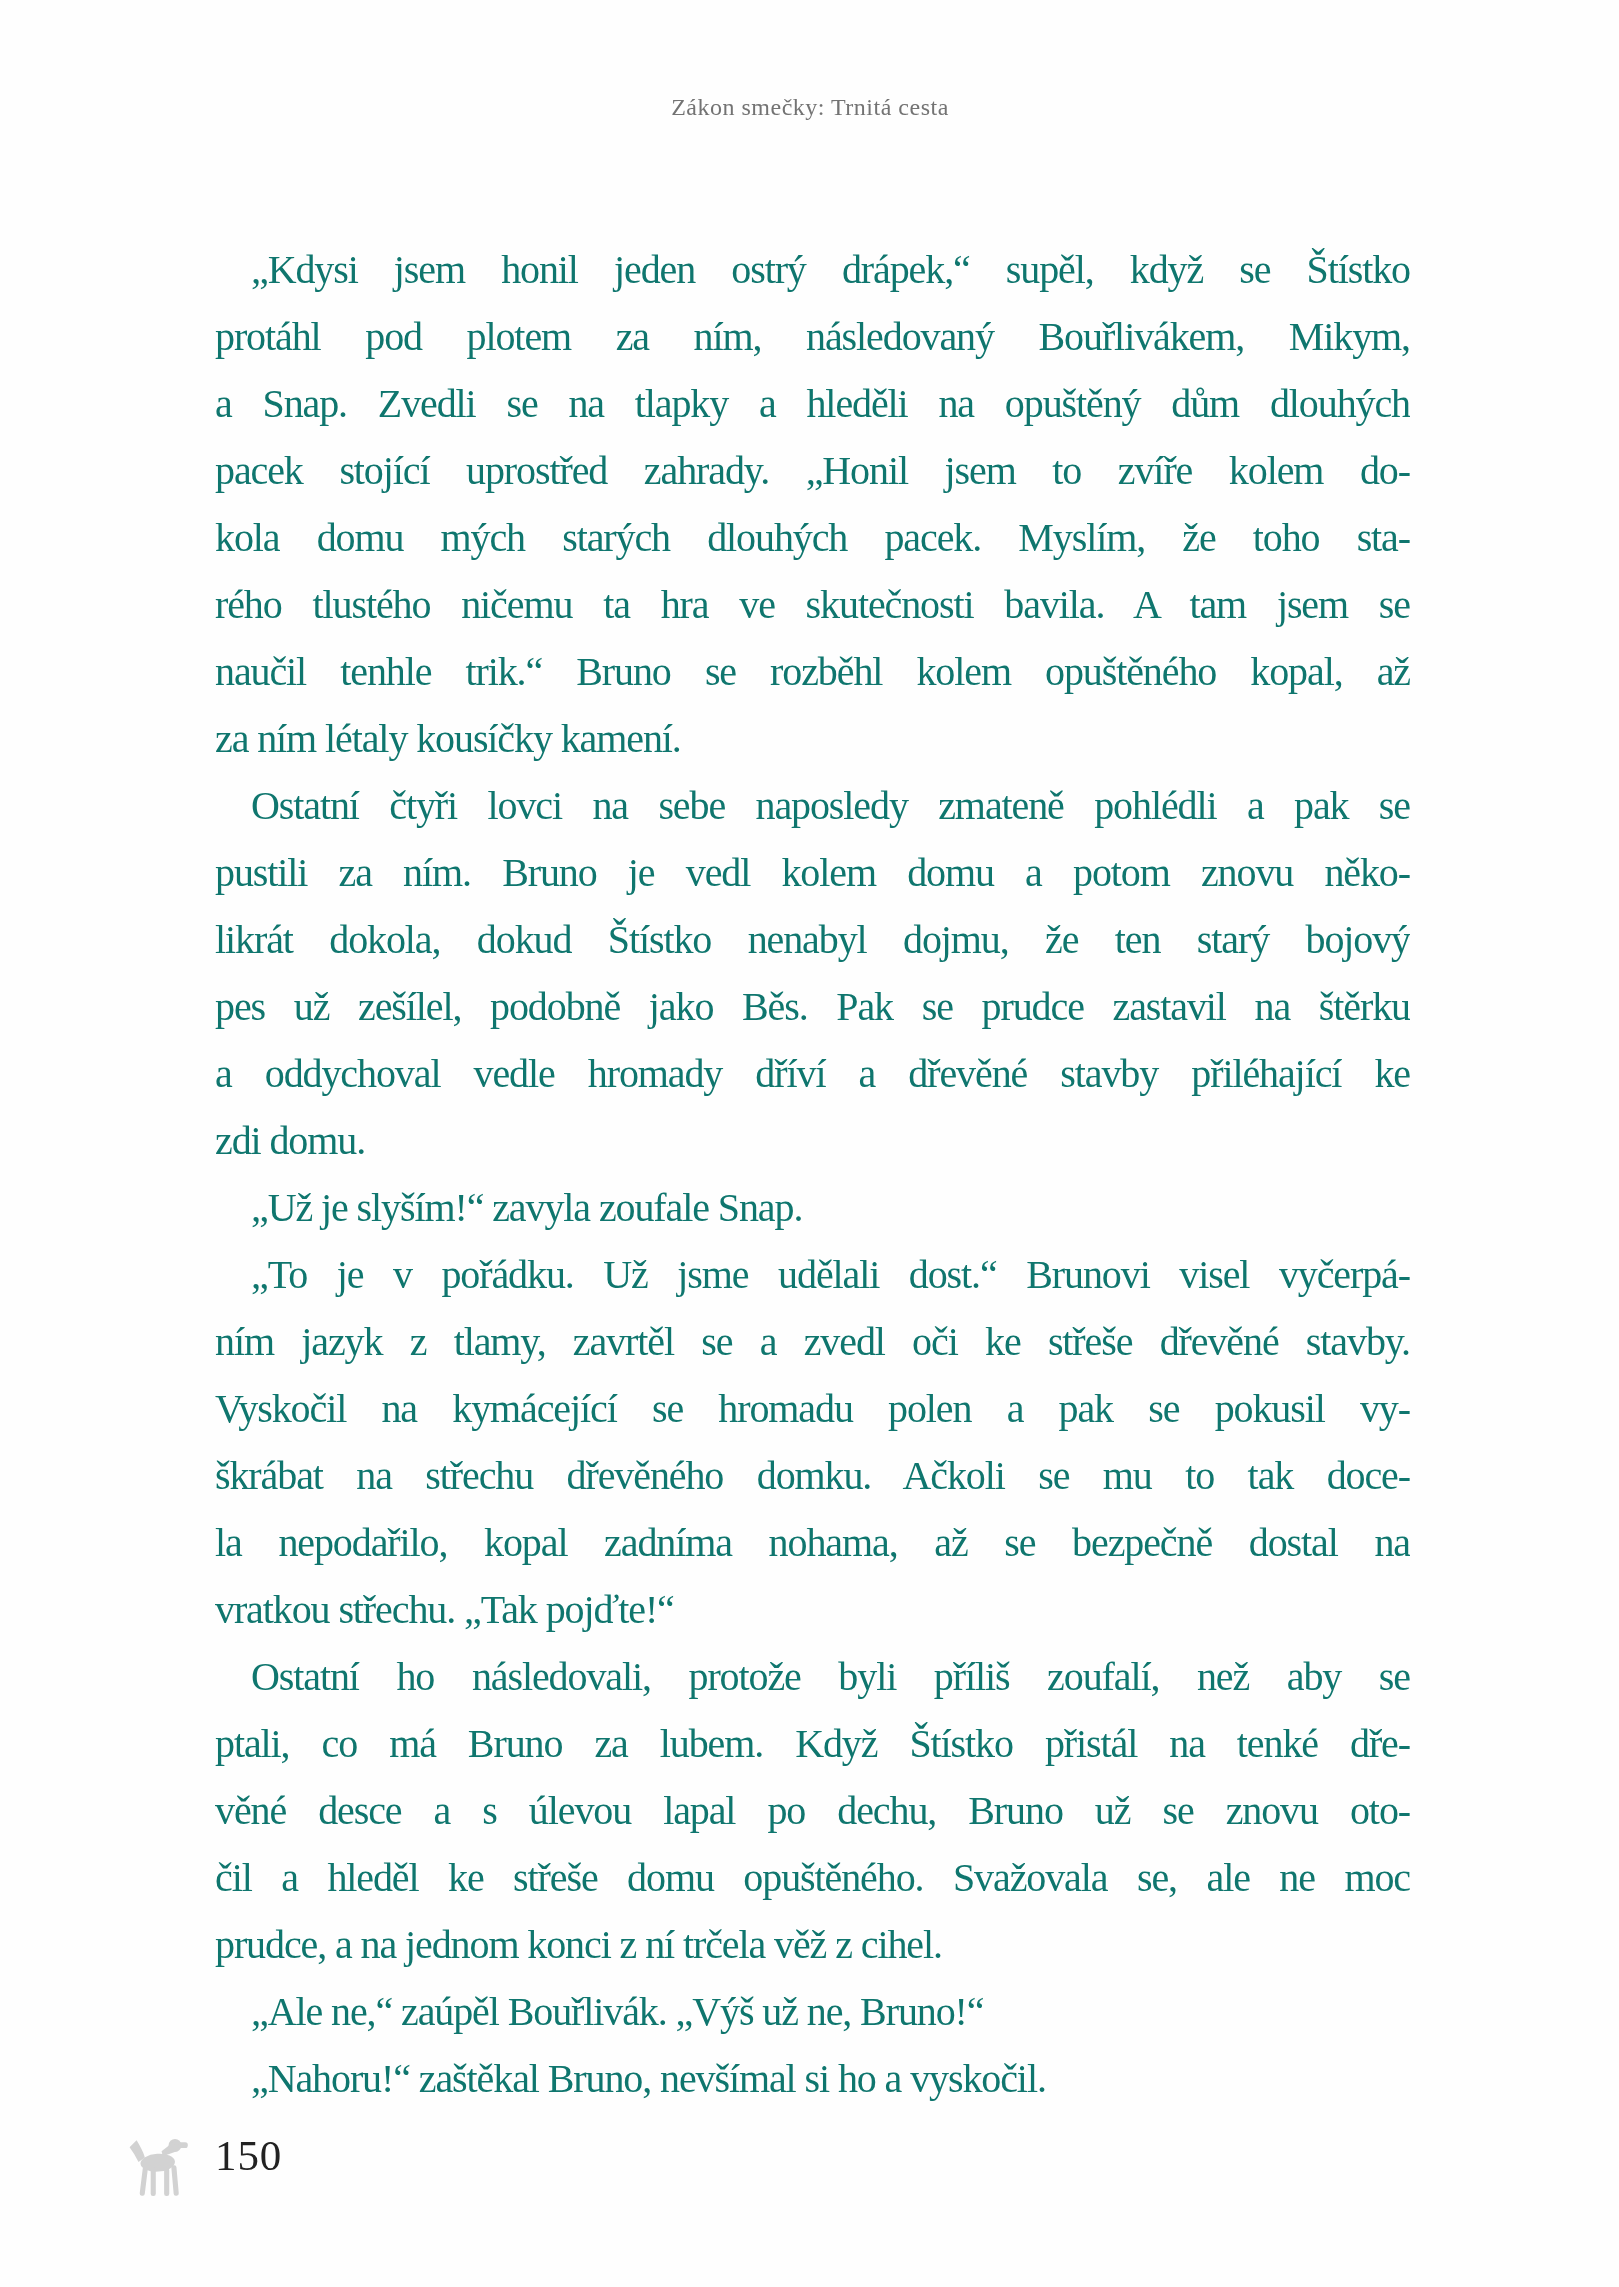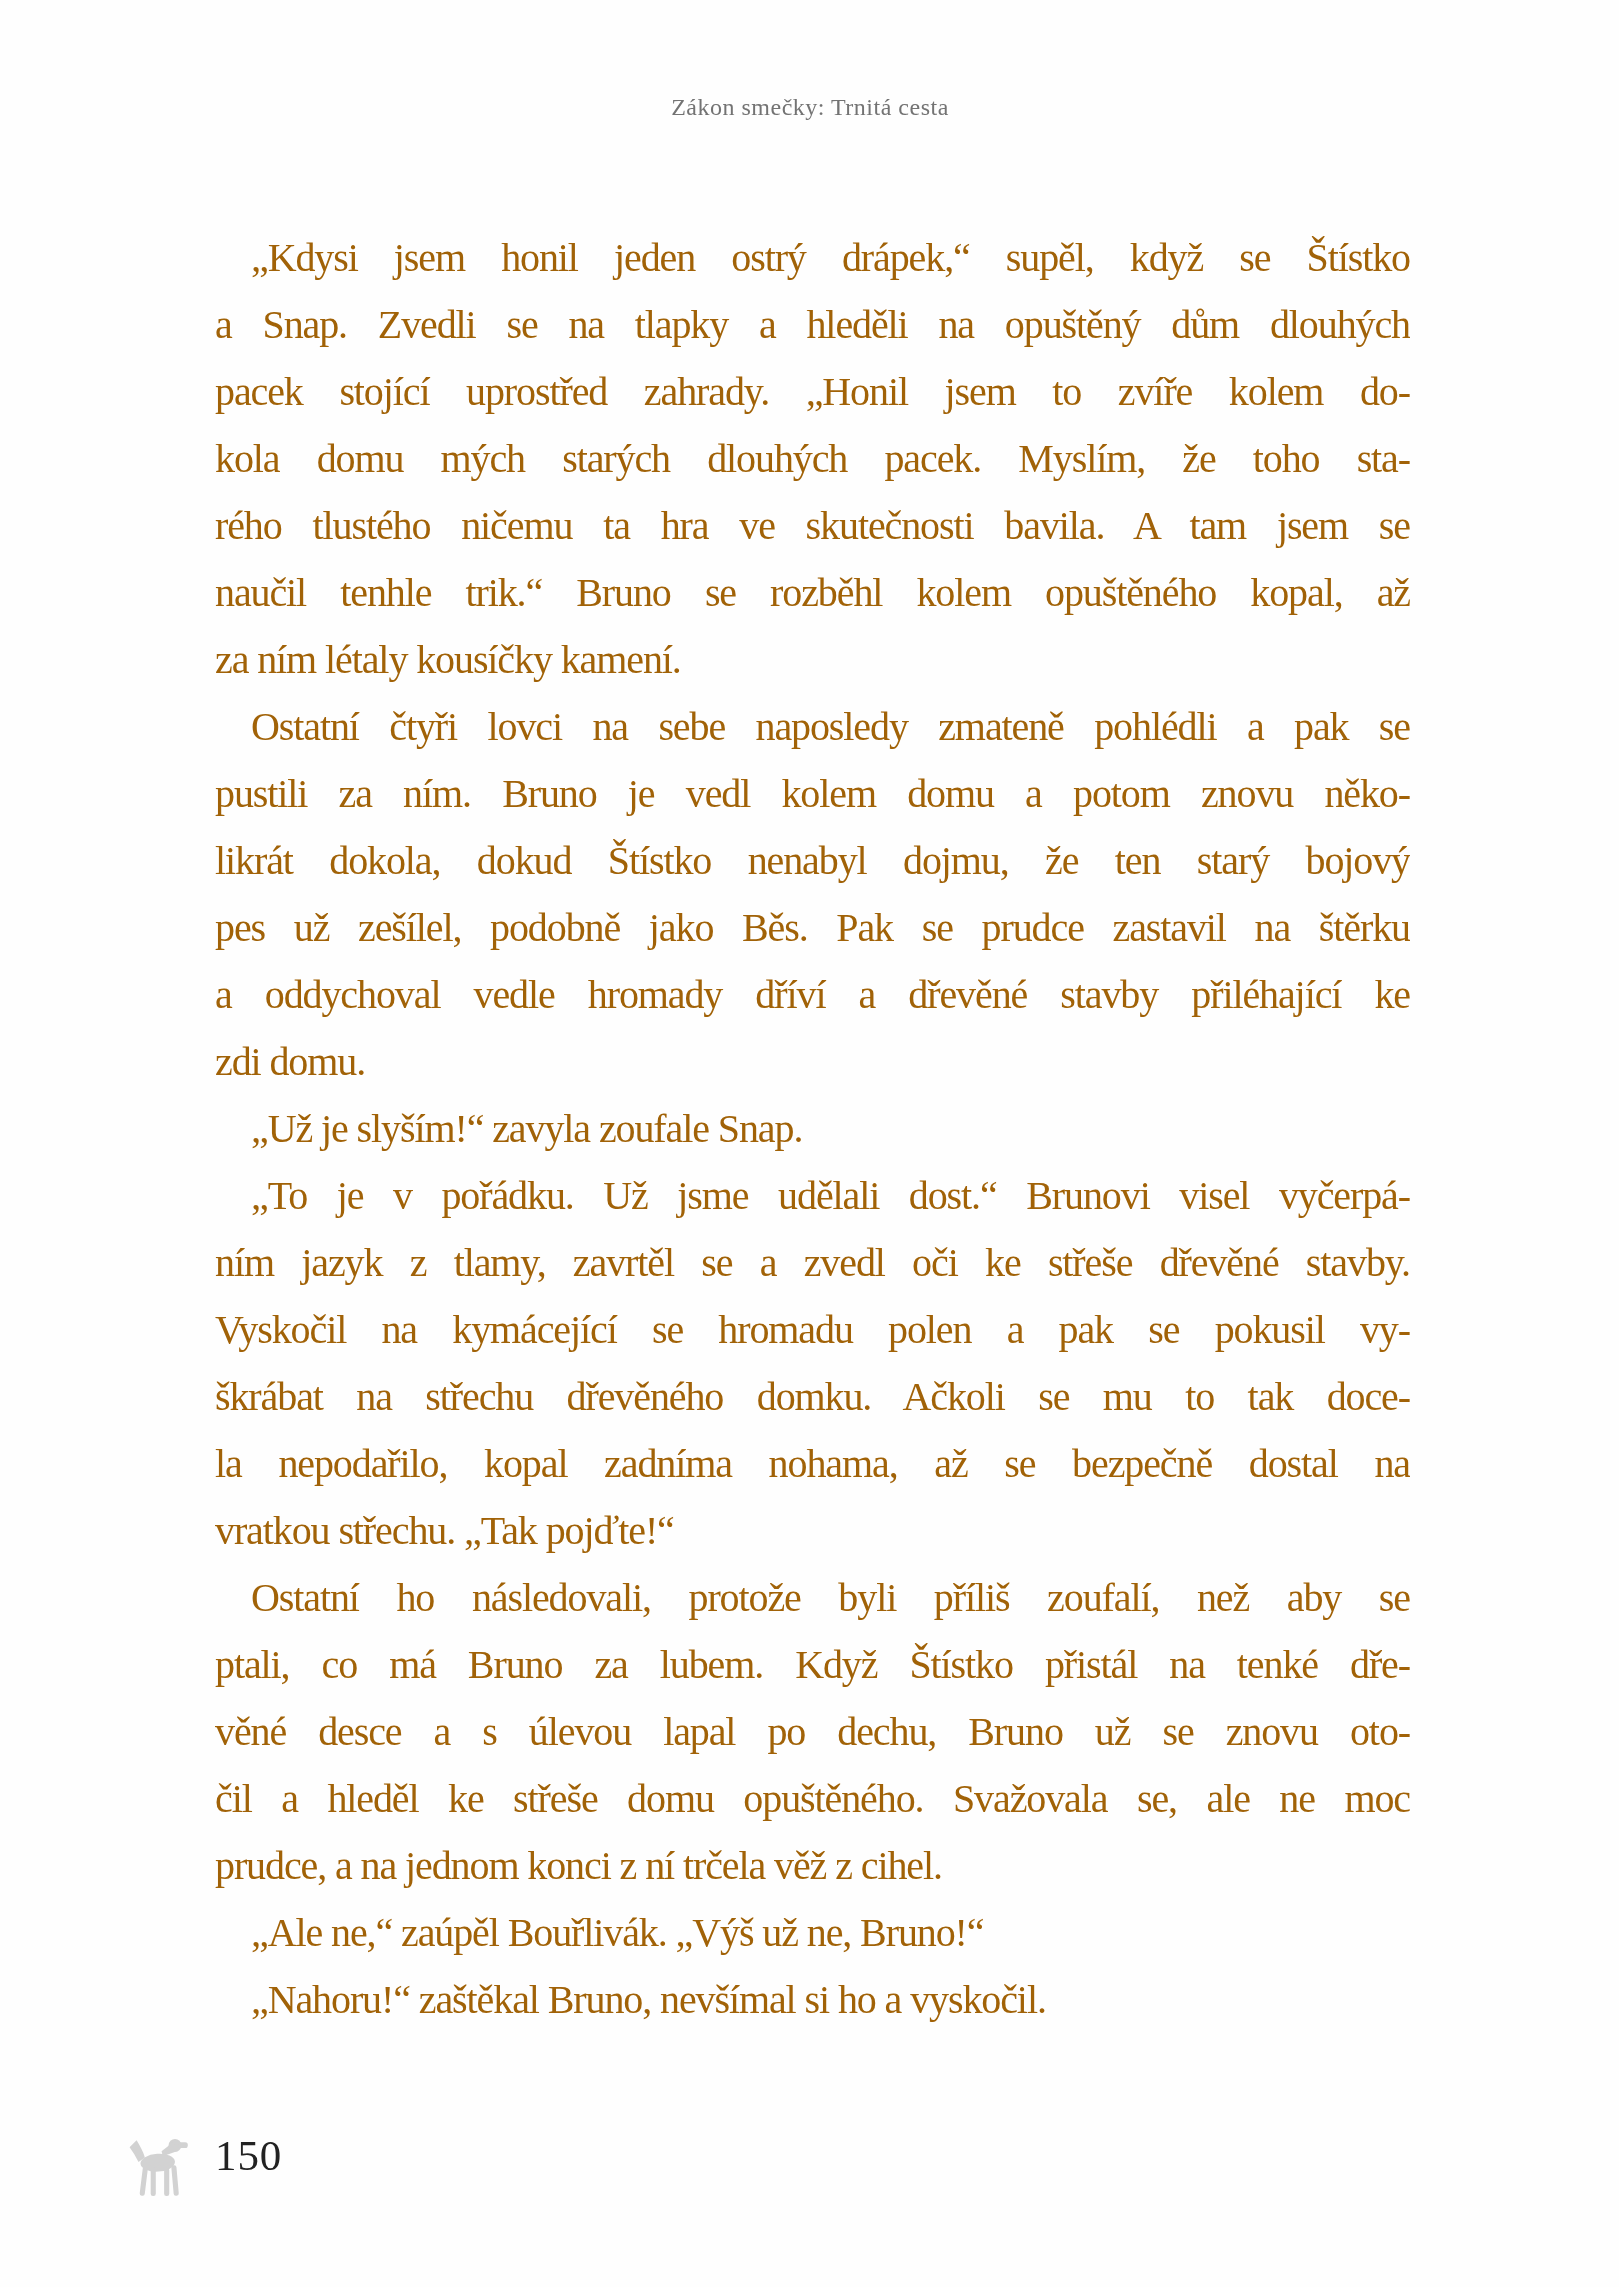--- a/index.html
+++ b/index.html
@@ -20,24 +20,24 @@
     top: 94px;
     left: 0;
     width: 100%;
     text-align: center;
     font-size: 24px;
     letter-spacing: 0.5px;
     color: #737373;
   }
   .text-block {
     position: absolute;
-    top: 224px;
+    top: 236px;
     left: 215px;
     width: 1195px;
-    color: #a16207;
+    color: #0f766e;
     font-size: 40px;
     letter-spacing: -1.1px;
   }
   .para { margin: 0; padding: 0; }
   .line {
     height: 67px;
     line-height: 67px;
     white-space: normal;
     text-align: justify;
     text-align-last: justify;
@@ -72,20 +72,21 @@
 <body>
 
 <div class="page">
 
   <div class="running-header">Zákon smečky: Trnitá cesta</div>
 
   <div class="text-block">
 
     <div class="para">
       <div class="line indent">„Kdysi jsem honil jeden ostrý drápek,“ supěl, když se Štístko</div>
+      <div class="line">protáhl pod plotem za ním, následovaný Bouřlivákem, Mikym,</div>
       <div class="line">a Snap. Zvedli se na tlapky a hleděli na opuštěný dům dlouhých</div>
       <div class="line">pacek stojící uprostřed zahrady. „Honil jsem to zvíře kolem do-</div>
       <div class="line">kola domu mých starých dlouhých pacek. Myslím, že toho sta-</div>
       <div class="line">rého tlustého ničemu ta hra ve skutečnosti bavila. A tam jsem se</div>
       <div class="line">naučil tenhle trik.“ Bruno se rozběhl kolem opuštěného kopal, až</div>
       <div class="line last">za ním létaly kousíčky kamení.</div>
     </div>
 
     <div class="para">
       <div class="line indent">Ostatní čtyři lovci na sebe naposledy zmateně pohlédli a pak se</div>

